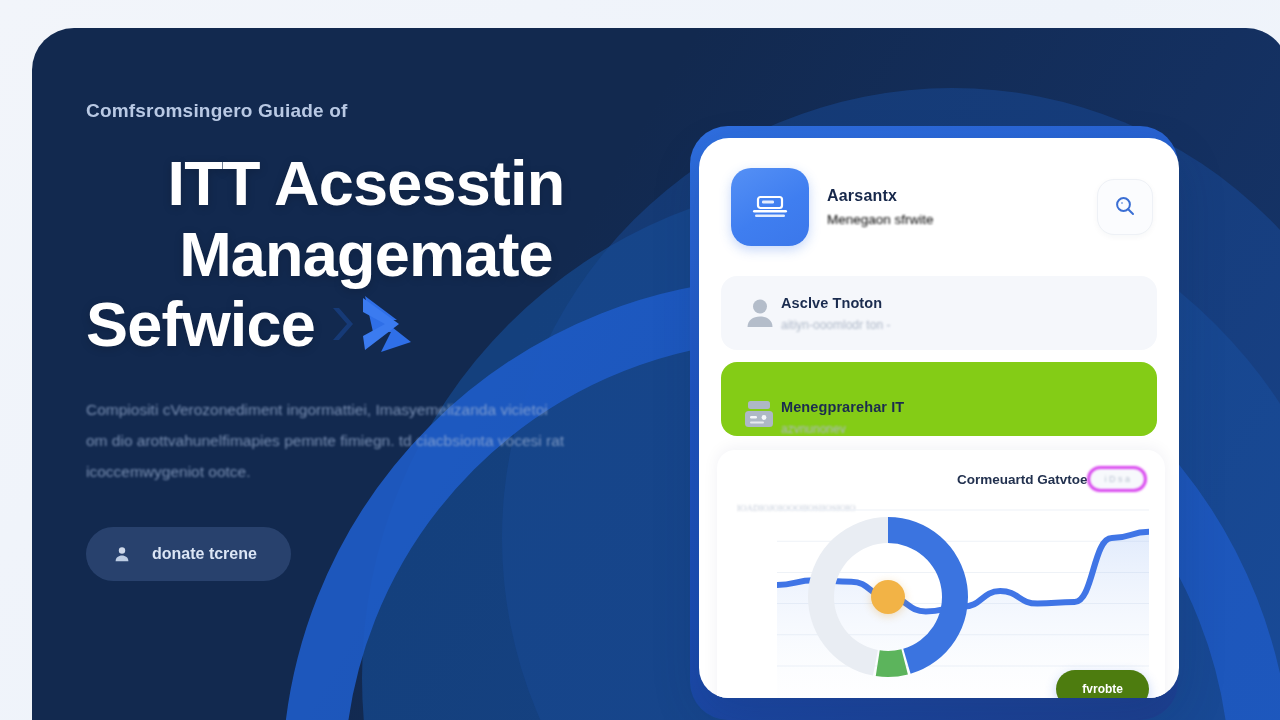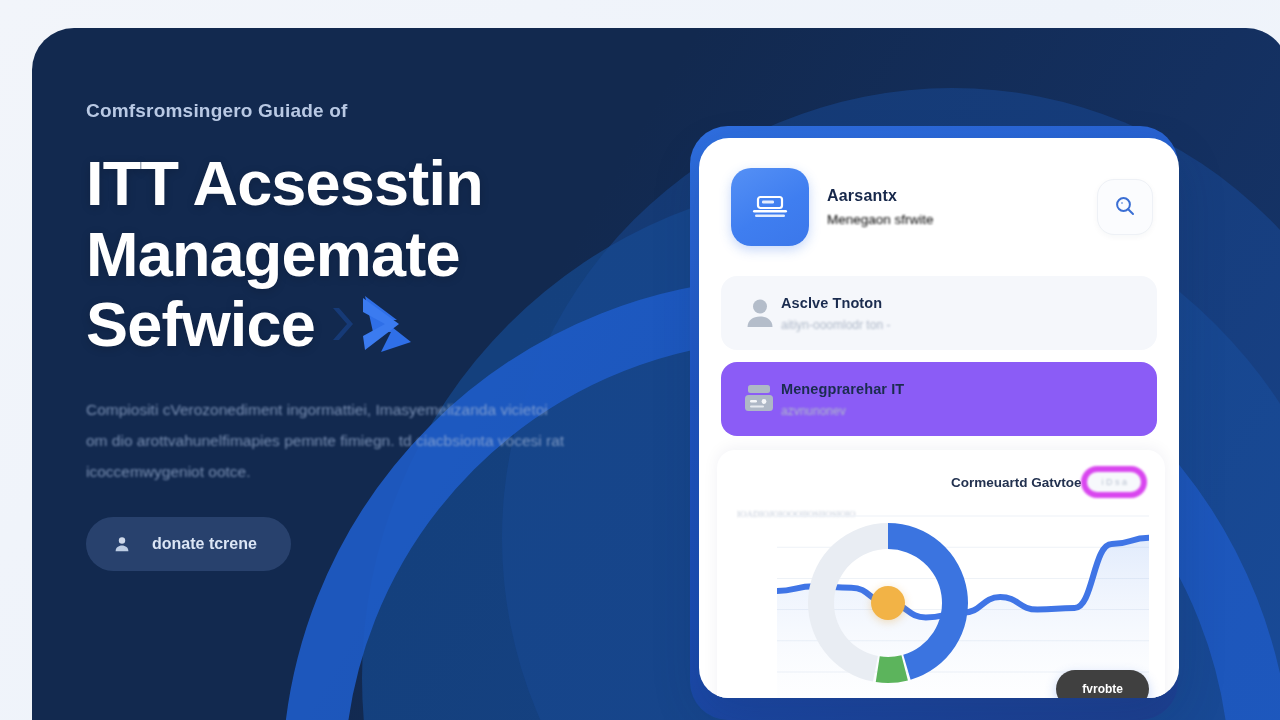--- a/index.html
+++ b/index.html
@@ -92,38 +92,38 @@
     filter: blur(0.35px);
   }
   .headline {
     font-size: 63px;
     line-height: 1.12;
     font-weight: 700;
     color: #ffffff;
     letter-spacing: -0.8px;
     text-shadow: 0 2px 10px rgba(0,0,0,0.18);
   }
-  .headline .line { display: block; white-space: nowrap; }
+  .headline .line { display: block; white-space: nowrap; text-align: center; }
   .headline .line.with-mark { display: flex; align-items: center; gap: 16px; }
 
   .arrow-mark { display: inline-flex; align-items: center; gap: 2px; flex-shrink: 0; }
   .arrow-mark .chev-ghost { opacity: 0.45; }
 
   .hero-paragraph {
     margin-top: 34px;
     font-size: 15.5px;
     line-height: 2.0;
     color: #9fb4d6;
     opacity: 0.72;
     filter: blur(1.15px);
     width: 480px;
   }
 
   .cta-button {
-    margin-top: 30px;
+    margin-top: 40px;
     display: inline-flex;
     align-items: center;
     gap: 20px;
     padding: 17px 34px 17px 26px;
     border-radius: 999px;
     background: rgba(58,86,134,0.55);
     border: none;
     color: #dbe5f5;
     font-size: 16px;
     font-weight: 600;
@@ -199,21 +199,21 @@
   
   .list-row {
     display: flex; align-items: center; 
     height: 74px;
     margin-top: 12px;
     padding: 0 18px;
     border-radius: 16px;
     background: #f5f7fb;
     cursor: pointer;
   }
-  .list-row.row-alt { background: #8b5cf6; }
+  .list-row.row-alt { background: #84cc16; align-items: flex-end; }
   .row-avatar {
     width: 42px; height: 42px; flex-shrink: 0;
     display: flex; align-items: center; justify-content: center;
   }
   .row-text { flex: 1; min-width: 0; }
   .row-title {
     font-size: 14.5px; font-weight: 700; color: #1b2c4f;
     letter-spacing: 0.1px; filter: blur(0.5px);
   }
   .row-sub {
@@ -235,21 +235,21 @@
   }
   .chart-head {
     display: flex; align-items: center; justify-content: flex-end;
     padding: 0 2px 6px 6px;
   }
   .chart-title {
     font-size: 13.5px; font-weight: 700; color: #22314f; filter: blur(0.6px);
   }
   .chart-badge {
     font-size: 9px; color: #b9c2d0;
-    background: #f7f9fc; border: 6px solid #d946ef;
+    background: #f7f9fc; border: 3px solid #d946ef;
     border-radius: 999px; padding: 5px 14px;
     filter: blur(0.9px);
     cursor: pointer;
   }
   .chart-body { position: relative; height: 210px; }
 
   .y-axis {
     position: absolute; left: 4px; top: 6px;
     display: flex; flex-direction: row; justify-content: center;
     height: 168px;
@@ -268,21 +268,21 @@
     position: absolute; left: 50%; top: 50%;
     width: 34px; height: 34px; margin: -17px 0 0 -17px;
     border-radius: 50%;
     background: #f2b346;
     box-shadow: 0 2px 8px rgba(226,160,45,0.32);
   }
   .chart-cta {
     position: absolute; right: 16px; bottom: 14px;
     padding: 12px 26px;
     border-radius: 999px;
-    background: #404040;
+    background: #4d7c0f;
     color: #ffffff;
     font-size: 12px; font-weight: 600;
     font-family: "Liberation Sans", sans-serif;
     border: none; cursor: pointer;
     filter: blur(0.6px);
     box-shadow: 0 4px 12px rgba(64,117,230,0.30);
     z-index: 3;
   }
 </style>
 </head>

